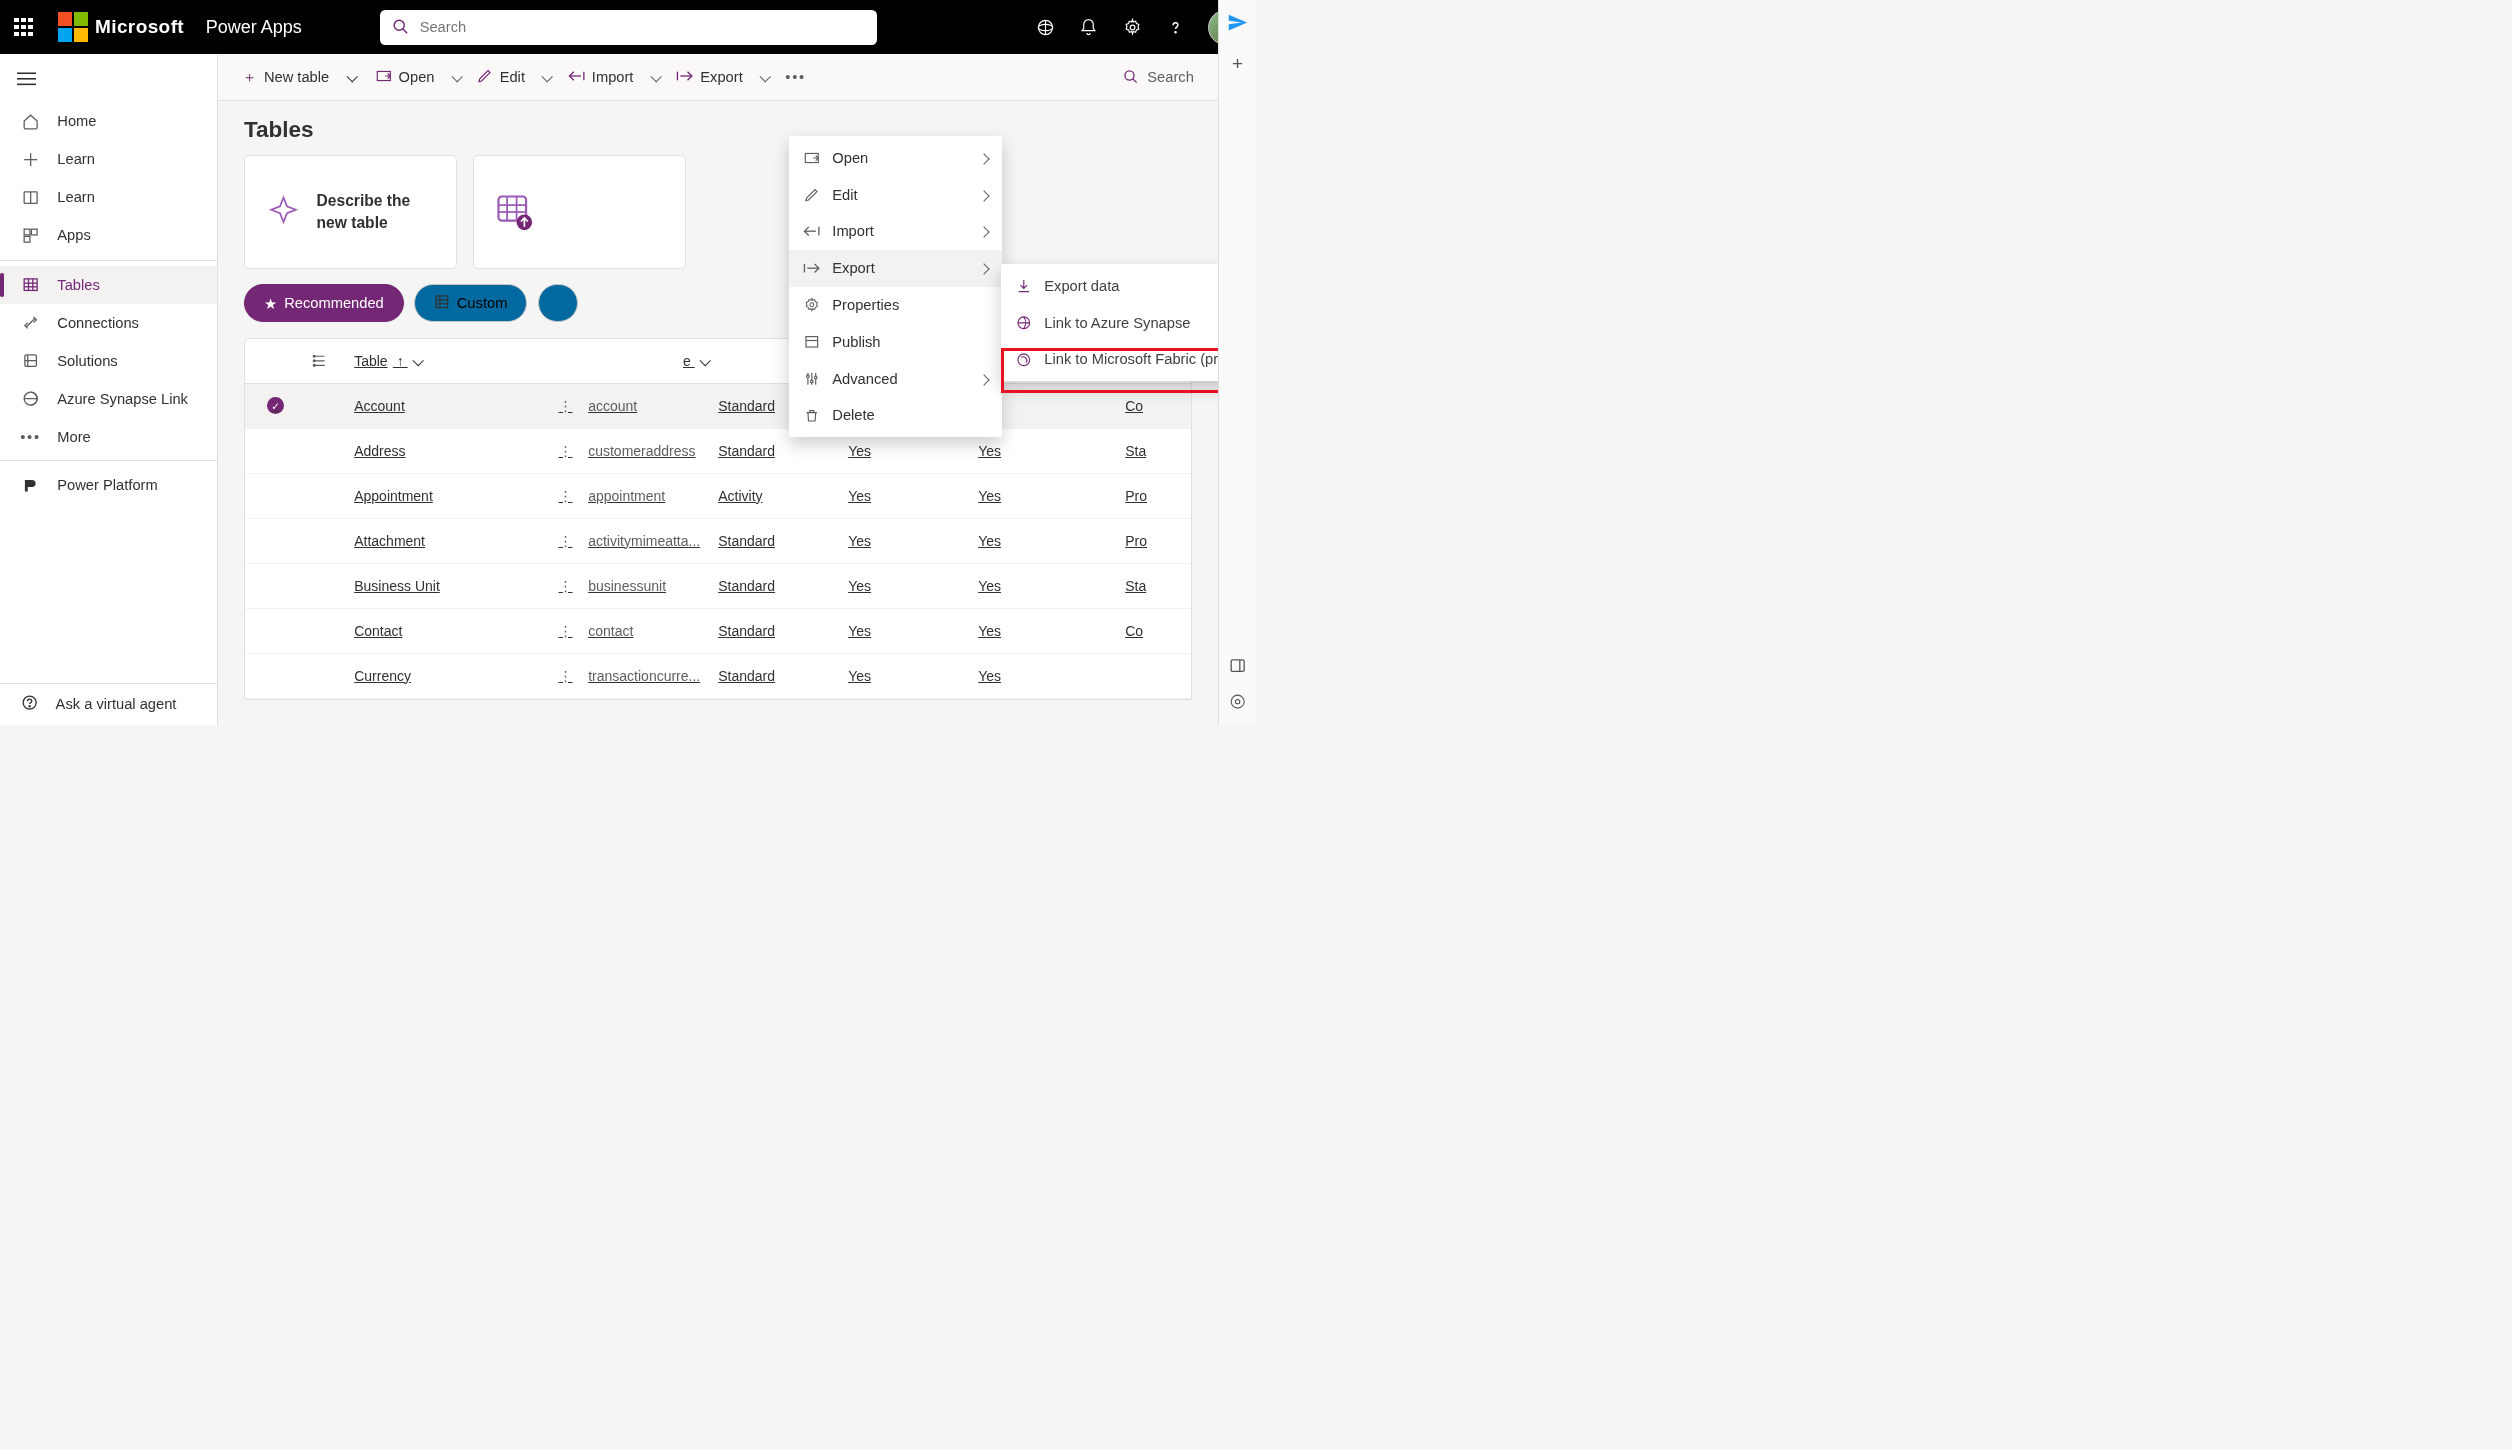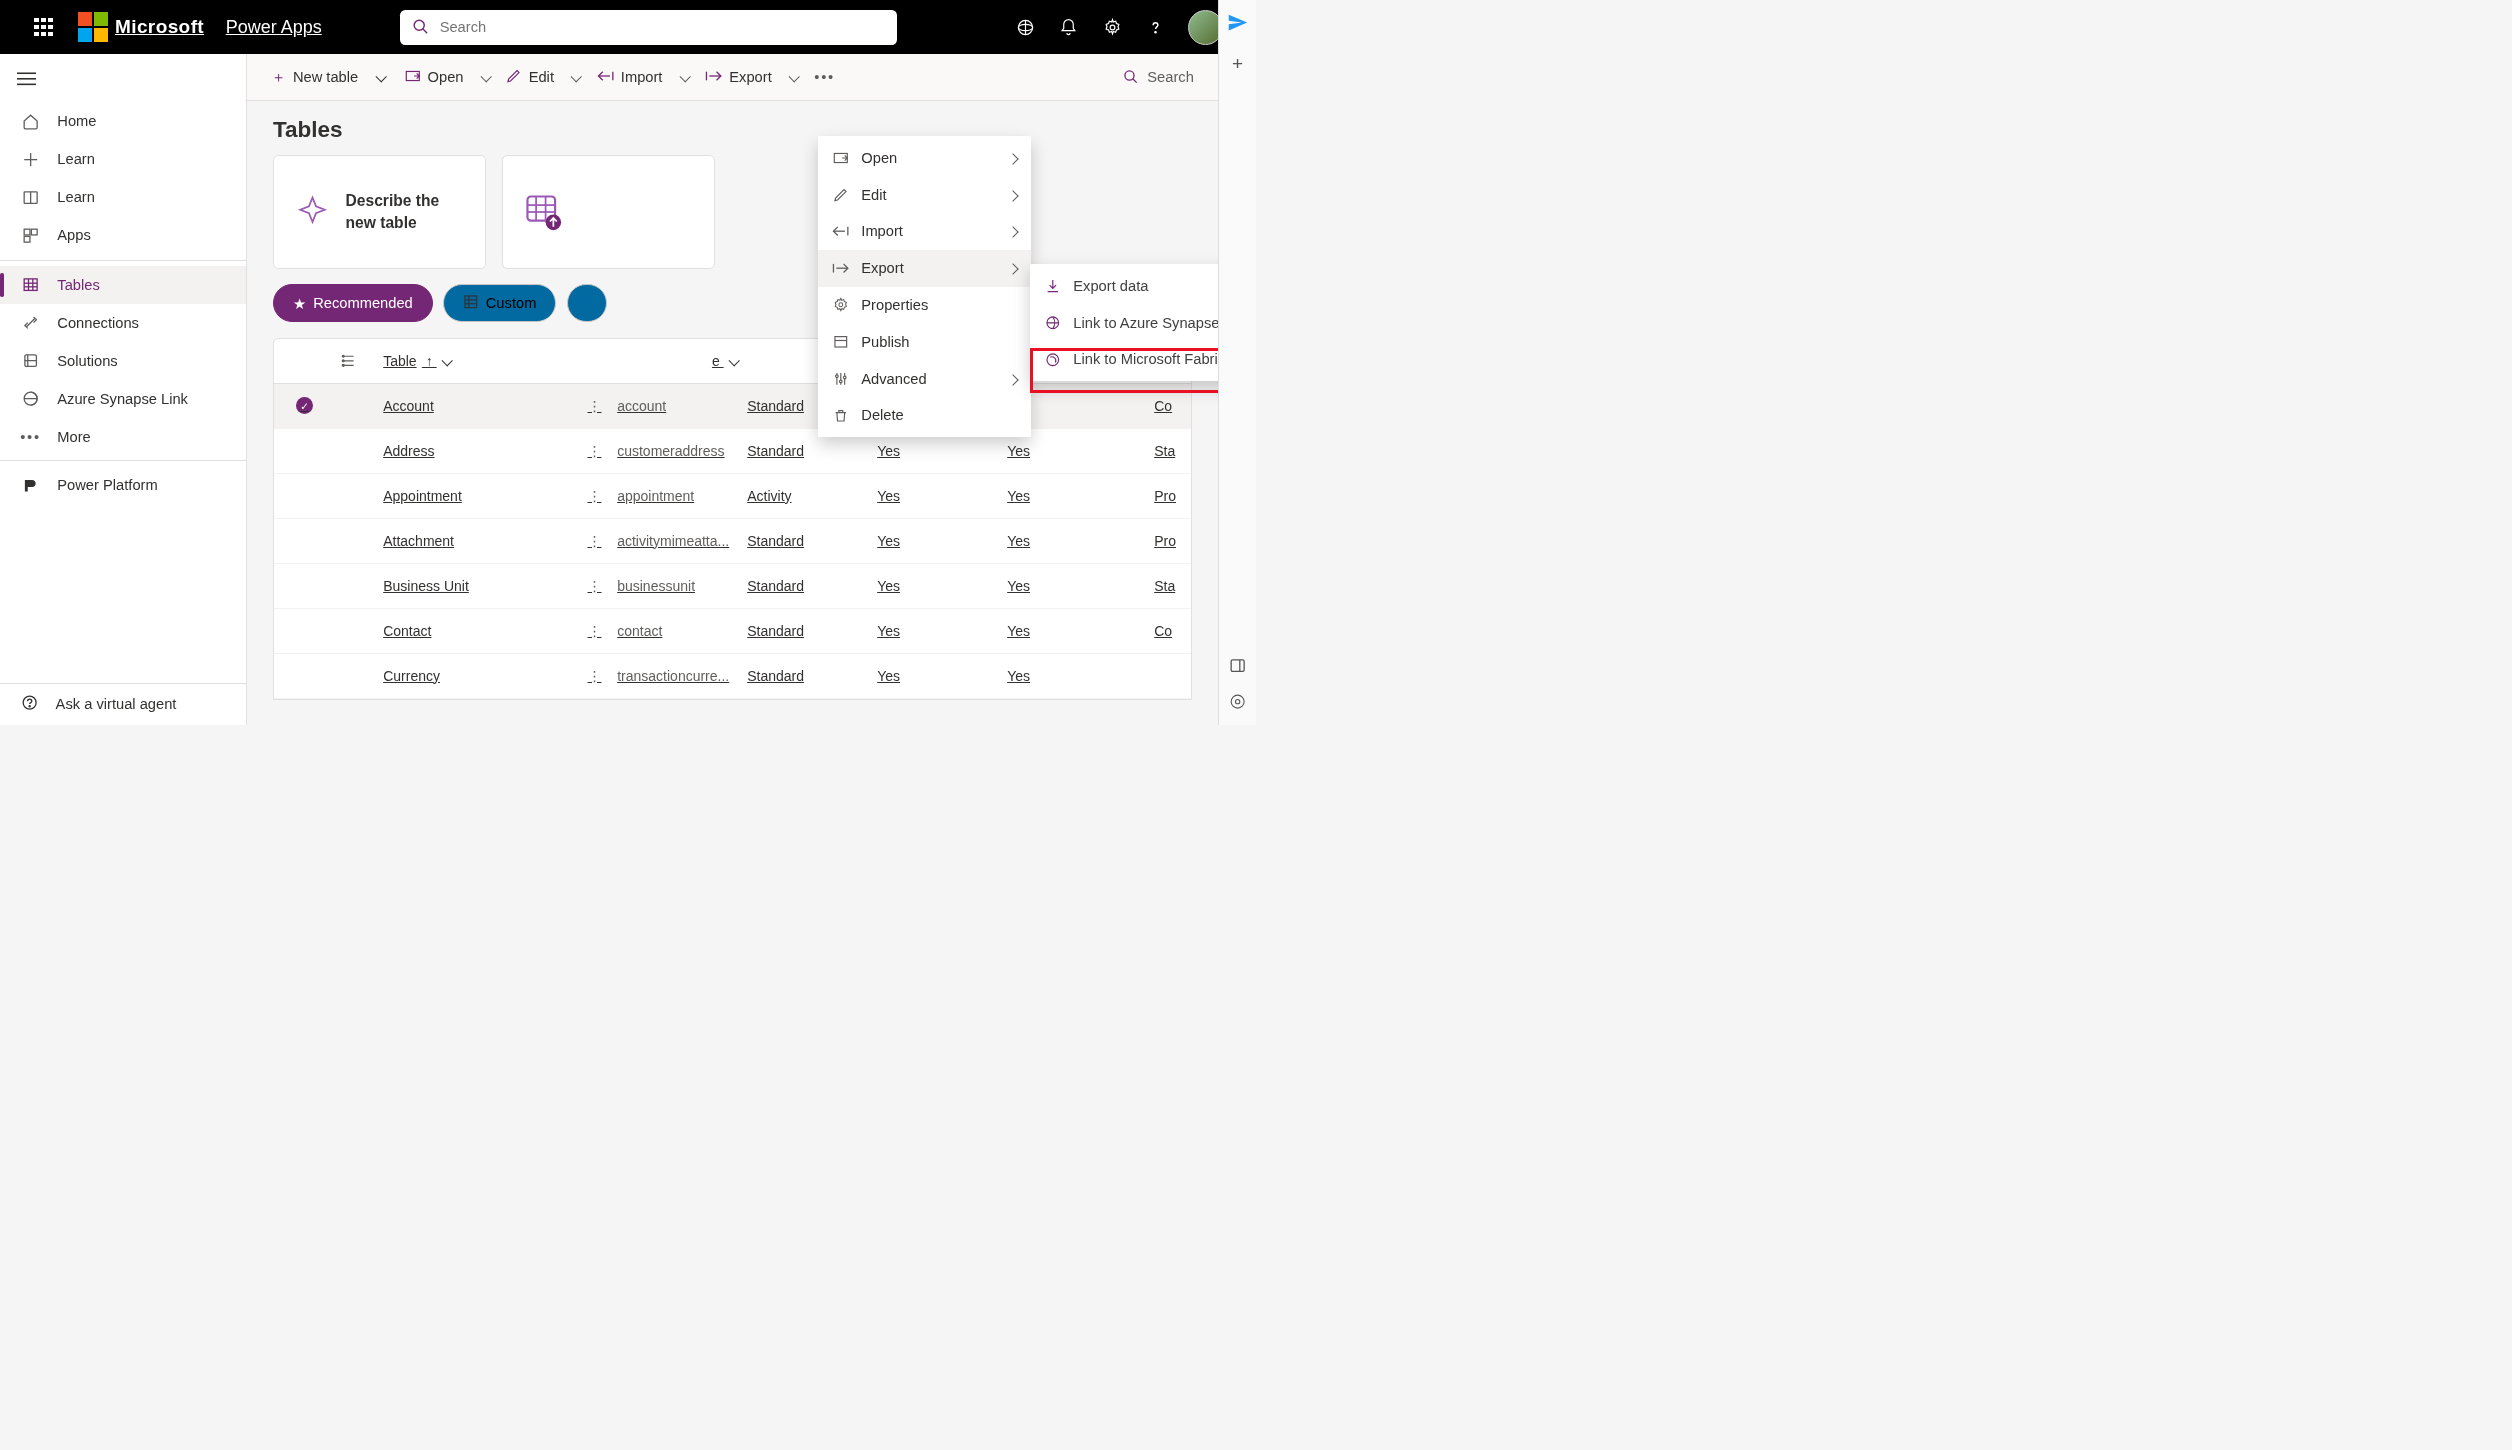--- a/index.html
+++ b/index.html
@@ -1,20 +1,20 @@
 <!DOCTYPE html>
 <html style="font-size:14px"><head>
 <meta charset="utf-8">
 <style>
 * { box-sizing: border-box; font-family: 'Segoe UI', sans-serif; }
 body { margin: 0; padding: 0; background: #f5f5f5; overflow: hidden; }
 .app { display: flex; flex-direction: column; height: 725px; width: 1256px; position: relative; }
 
 
-.header { height: 54px; background: #000; display: flex; align-items: center; color: #fff; padding: 0 26px; text-decoration: underline; }
+.header { height: 54px; background: #000; display: flex; align-items: center; color: #fff; padding: 0 6px; }
 .app-launcher { width: 35px; height: 35px; display: flex; align-items: center; justify-content: center; cursor: pointer; }
 .waffle { display: grid; grid-template-columns: repeat(3, 4.3px); grid-template-rows: repeat(3, 4.3px); gap: 2.6px; }
 .waffle span { background: #fff; }
 .ms-logo { margin-left: 17.3px; display: flex; align-items: center; gap: 7px; }
 .ms-logo-sq { display: grid; grid-template-columns: 14px 14px; grid-template-rows: 14px 14px; gap: 1.7px; }
 .ms-logo-sq span:nth-child(1){background:#f25022;} .ms-logo-sq span:nth-child(2){background:#7fba00;}
 .ms-logo-sq span:nth-child(3){background:#00a4ef;} .ms-logo-sq span:nth-child(4){background:#ffb900;}
 .ms-logo-text{font-size:19px;font-weight:600;letter-spacing:0.4px;}
 .app-name { margin-left: 21.6px; font-size: 18px; font-weight: 400; }
 .searchbox { margin-left: 78px; width: 497px; height: 35px; background: #fff; border-radius: 5.2px; display:flex; align-items:center; padding:0 12px; gap:8.6px; color:#605e5c;}
@@ -24,21 +24,21 @@
 .avatar{width:35px;height:35px;border-radius:50%;background:linear-gradient(135deg,#8fbc8f,#556b2f);border:1.7px solid #ccc;overflow:hidden;}
 
 
 .right-rail{position:absolute;right:0;top:0;bottom:0;width:38px;border-left:0.9px solid #ddd;background:#fafafa;display:flex;flex-direction:column;align-items:center;padding-top:12px;gap:17.3px;}
 .rail-plane{color:#2196f3;}
 .rail-plus{color:#555;font-size:19px;}
 .rail-bottom{margin-top:auto;padding-bottom:12px;display:flex;flex-direction:column;gap:15.6px;color:#555;}
 
 
 .body{flex:1;display:flex;overflow:hidden;}
-.sidebar{width:247px;background:#fff;border-right:0.9px solid #e0e0e0;display:flex;flex-direction:column;padding-top:10.4px;}
+.sidebar{width:218px;background:#fff;border-right:0.9px solid #e0e0e0;display:flex;flex-direction:column;padding-top:10.4px;}
 .hamburger{padding:7px 17.3px;margin-bottom:5.2px;cursor:pointer;}
 .hamburger svg{stroke:#323130;}
 .nav-item{display:flex;align-items:center;gap:17.3px;padding:10.4px 21px;font-size:14.7px;color:#323130;cursor:pointer;}
 .nav-item.active{background:#f3f2f1;color:#742774;position:relative;font-weight:400;}
 .nav-item.active::before{content:'';position:absolute;left:0;top:7px;bottom:7px;width:3.5px;background:#742774;border-radius:1.7px;}
 .nav-item .icon{width:19px;color:#605e5c;flex-shrink:0;display:flex;justify-content:center;}
 .nav-item.active .icon{color:#742774;}
 .nav-divider{border-top:0.9px solid #e0e0e0;margin:5.2px 0;}
 .nav-footer{margin-top:auto;border-top:0.9px solid #e0e0e0;padding:10.4px 21px;display:flex;align-items:center;gap:17.3px;font-size:14.7px;color:#323130;}
 

